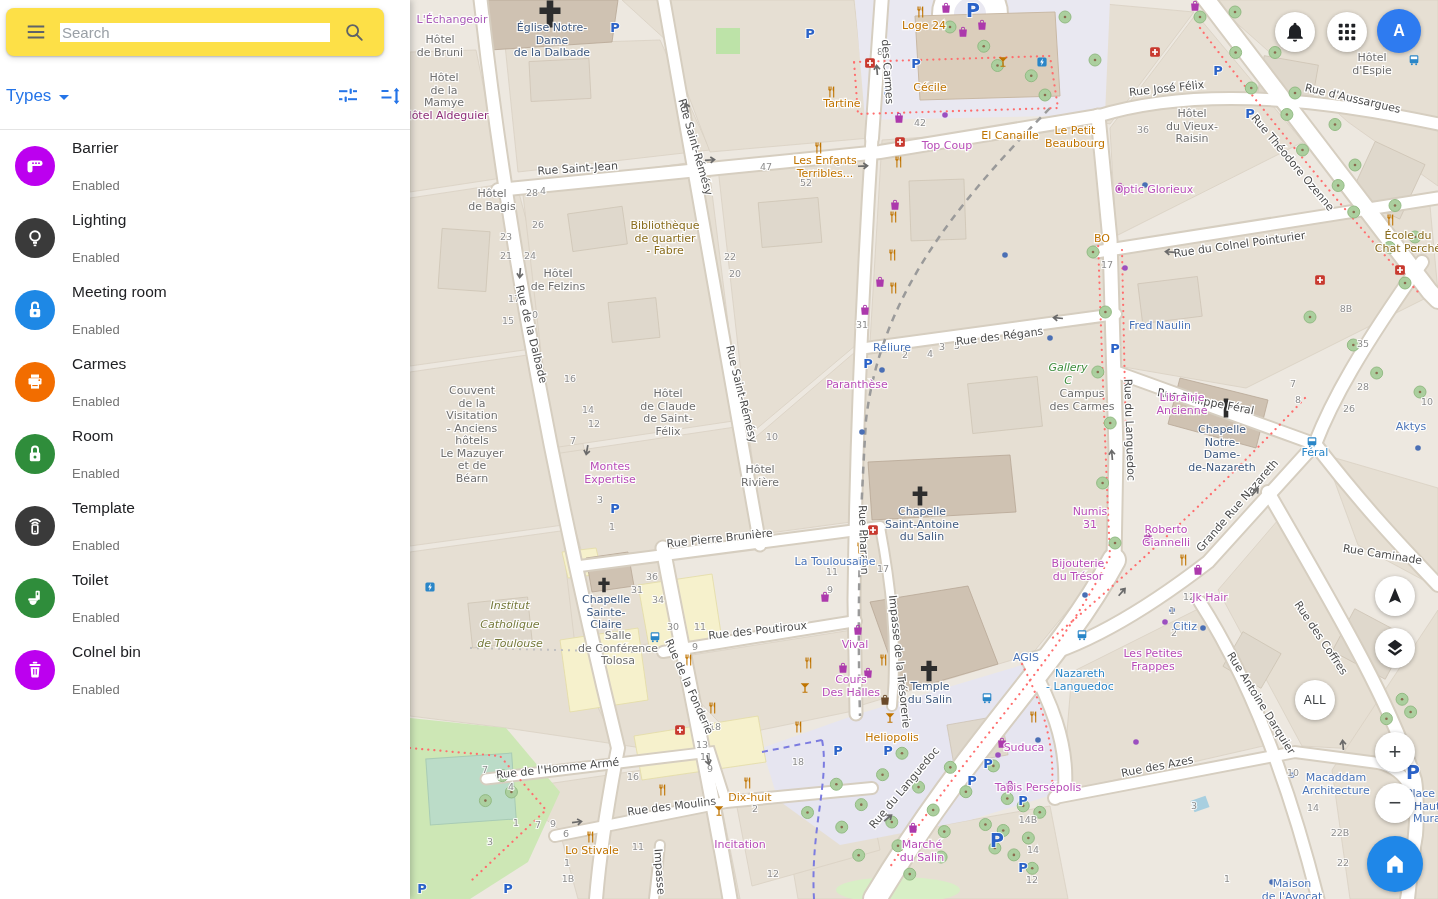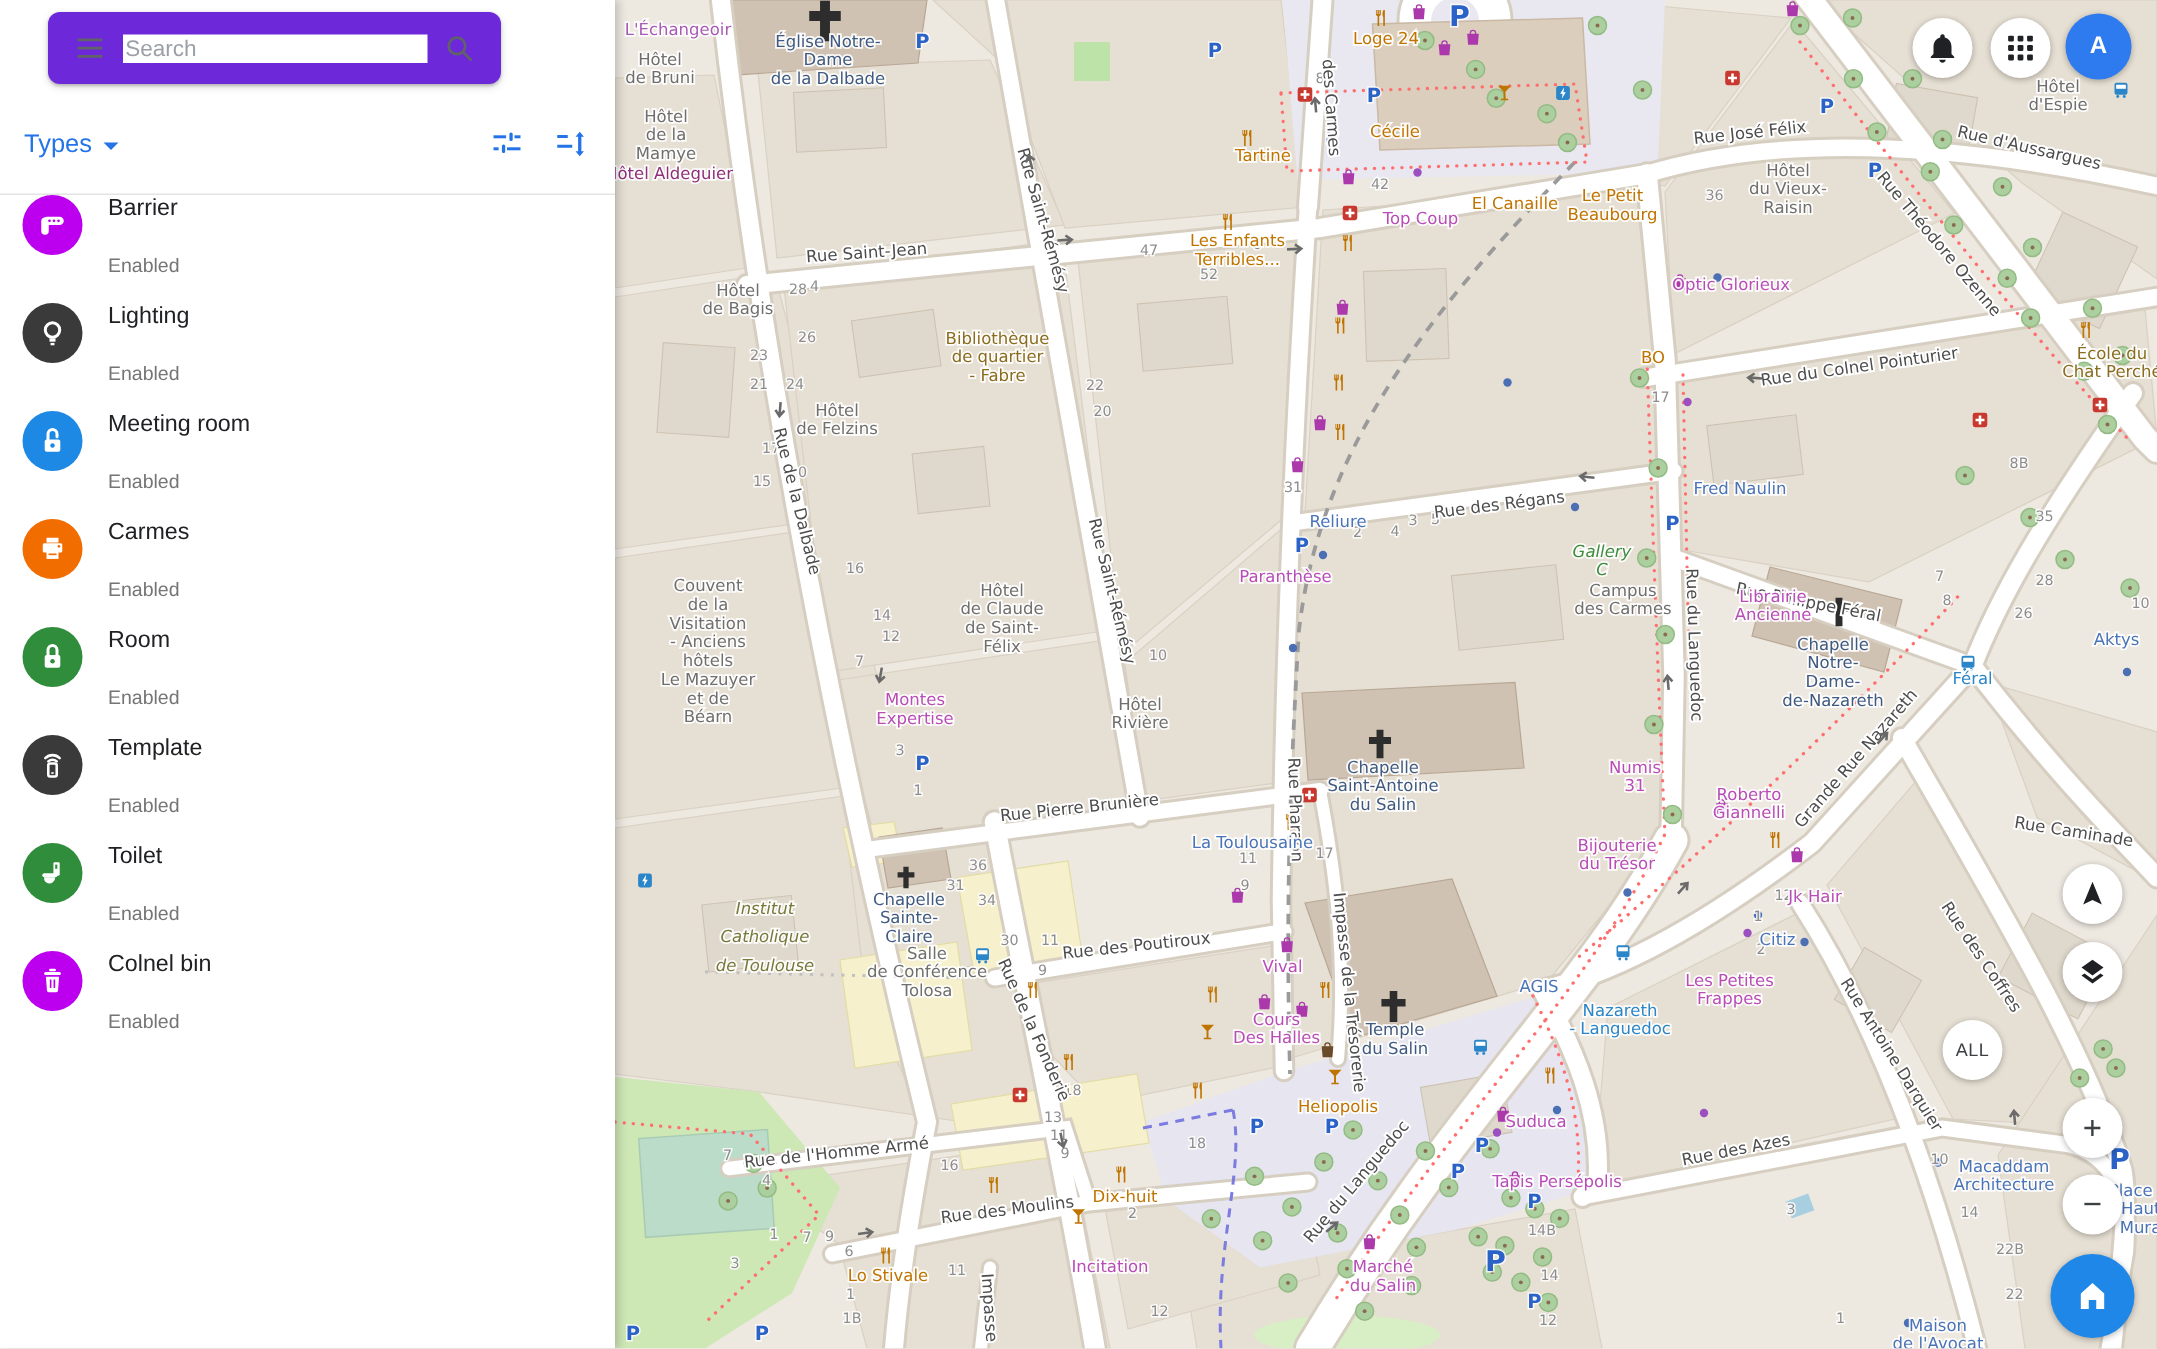--- a/index.html
+++ b/index.html
@@ -14,39 +14,39 @@
   .pll{font-family:"DejaVu Sans",sans-serif;font-size:11px;
        paint-order:stroke;stroke:rgba(255,255,255,.9);stroke-width:2.4px;text-anchor:middle}
   .hn{font-family:"DejaVu Sans",sans-serif;font-size:9.5px;fill:#8d8d8d;
       paint-order:stroke;stroke:rgba(255,255,255,.85);stroke-width:2px;text-anchor:middle}
   .pp{font-family:"DejaVu Sans",sans-serif;font-weight:bold;fill:#2a62c8;
       paint-order:stroke;stroke:rgba(255,255,255,.8);stroke-width:2px;text-anchor:middle}
 
   
   #sidebar{position:absolute;left:0;top:0;width:410px;height:899px;background:#fff;
            box-shadow:2px 0 6px rgba(60,64,67,.28);z-index:20}
-  #search-card{position:absolute;left:32px;top:8px;width:302px;height:48px;background:#6d28d9;
+  #search-card{position:absolute;left:6px;top:8px;width:378px;height:48px;background:#fde047;
                border-radius:8px;box-shadow:0 1px 2px rgba(0,0,0,.2),0 2px 6px rgba(0,0,0,.15);
                display:flex;align-items:center;box-sizing:border-box;padding:0 10px}
   #search-card .icon-btn{width:40px;height:40px;border:none;background:none;display:flex;
                          align-items:center;justify-content:center;cursor:pointer;border-radius:50%}
   #search-input{flex:1;border:none;outline:none;font-size:15px;color:#202124;margin:0 4px;
                 font-family:"Liberation Sans",sans-serif}
   #search-input::placeholder{color:#9aa0a6}
   #types-row{position:absolute;left:0;top:72px;width:410px;height:48px;display:flex;
-             align-items:center;padding:0 16px;box-sizing:border-box}
+             align-items:center;padding:0 6px;box-sizing:border-box}
   #types-btn{display:flex;align-items:center;gap:8px;border:none;background:none;cursor:pointer;
              color:#2474e8;font-size:17px;font-weight:500;font-family:"Liberation Sans",sans-serif;padding:0}
   .caret{width:0;height:0;border-left:5px solid transparent;border-right:5px solid transparent;
          border-top:5px solid #2474e8;margin-top:2px}
   #types-actions{margin-left:auto;display:flex;gap:14px}
   #types-actions button{border:none;background:none;cursor:pointer;width:28px;height:28px;
                         display:flex;align-items:center;justify-content:center;padding:0}
   #type-list{position:absolute;left:0;top:129px;width:410px;border-top:1px solid #e4e4e4}
-  .row{height:72px;display:flex;padding-left:15px;cursor:pointer}
+  .row{height:72px;display:flex;align-items:center;padding-left:15px;cursor:pointer}
   .circ{width:40px;height:40px;border-radius:50%;display:flex;align-items:center;justify-content:center;flex:none}
   .meta{margin-left:17px}
   .meta .t{font-size:15.5px;color:#202124}
   .meta .s{font-size:13px;color:#757575;margin-top:21px}
 
   
   .fab{position:absolute;border-radius:50%;background:#fff;box-shadow:0 1px 4px rgba(0,0,0,.3);
        display:flex;align-items:center;justify-content:center;cursor:pointer;border:none;z-index:30}
   .fab.c40{width:40px;height:40px}
   #btn-bell{left:1275px;top:12px}

